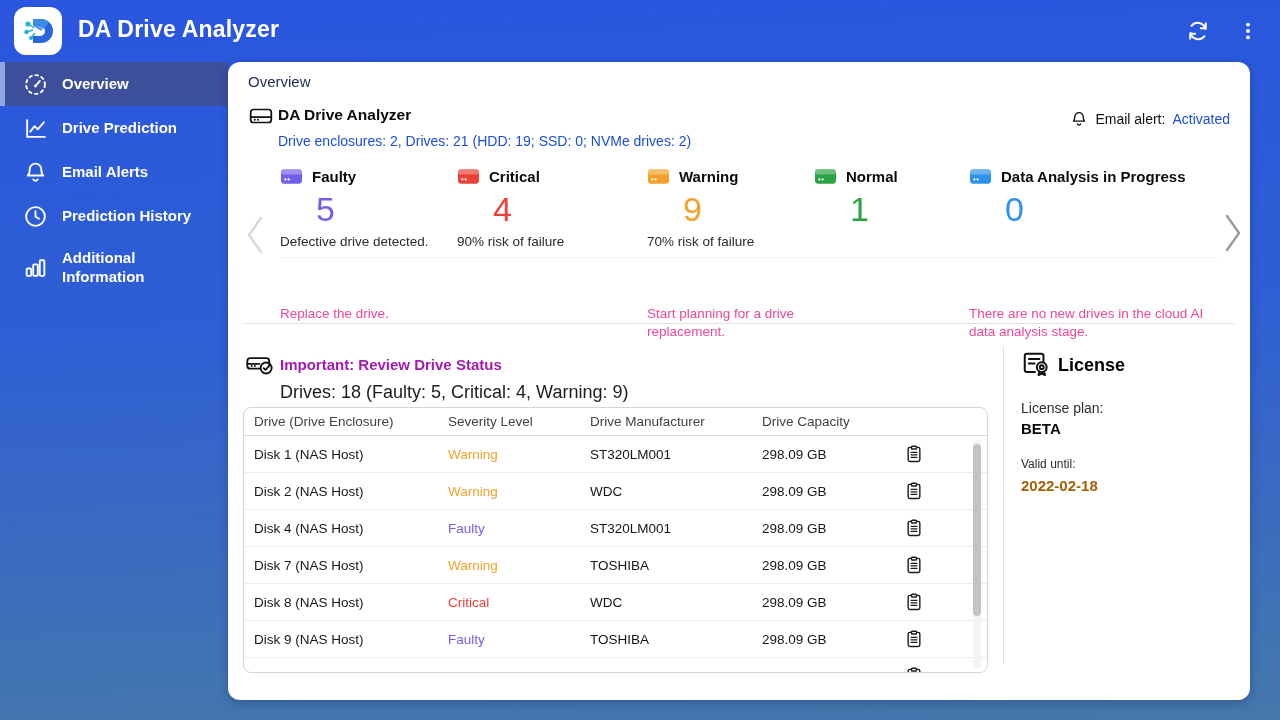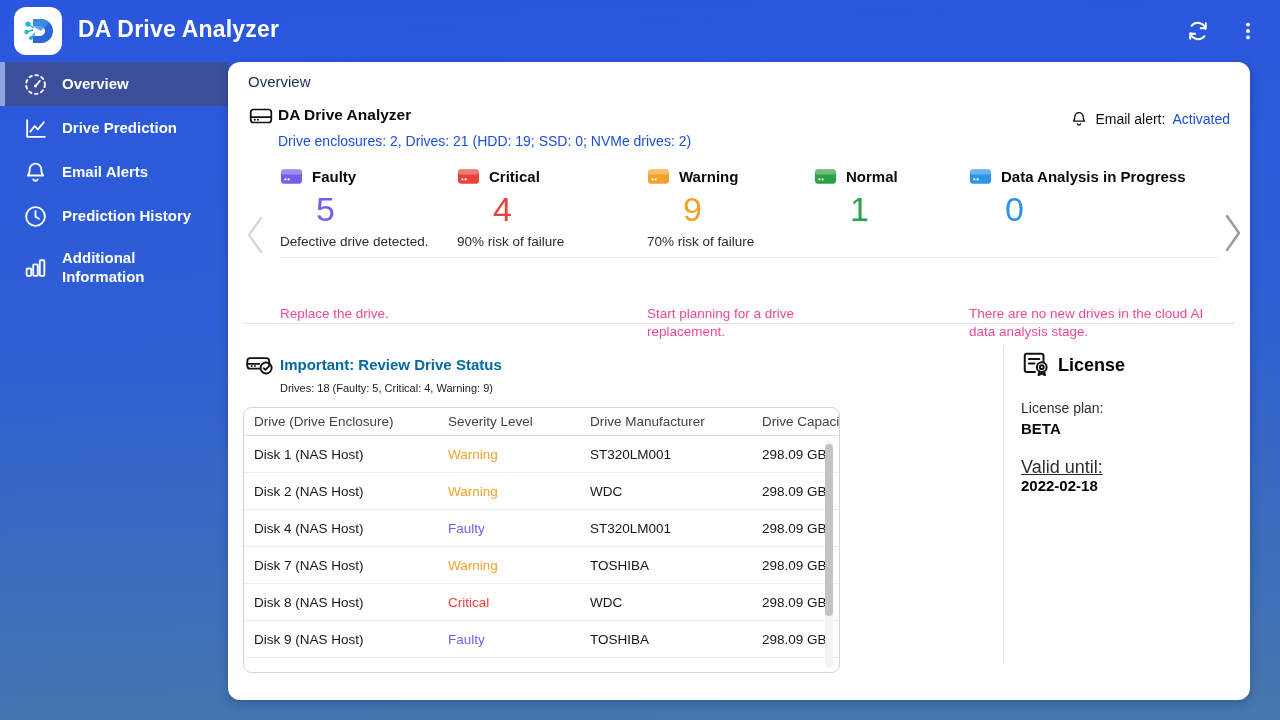--- a/index.html
+++ b/index.html
@@ -42,40 +42,40 @@
   .card { position:relative; padding-right:14px; }
   .card-head { position:absolute; top:2px; left:0; display:flex; align-items:center; gap:9px; }
   .card-head .lbl { font-size:15px; font-weight:bold; color:#0b0b0b; white-space:nowrap; }
   .card-num { position:absolute; top:22px; left:36px; font-size:34px; line-height:42px; }
   .card-d1 { position:absolute; top:68px; left:0; right:12px; font-size:13.5px; color:#2b2b2b; }
   .card-d2 { position:absolute; top:100px; left:0; right:12px; font-size:13.5px; color:#ec4899; line-height:1.35;margin-top:39px; }
   .cards-divider { position:absolute; left:52px; top:195px; width:938px; height:1px; background:#f0f0f0; }
   .section-divider { position:absolute; left:15px; top:261px; width:992px; height:1px; background:#e3e3e3; }
   
   .rev-icon { position:absolute; left:17px; top:289px; color:#111; }
-  .rev-title { position:absolute; left:52px; top:294px; font-size:15px; font-weight:bold; color:#0369a1; }
-  .rev-sub { position:absolute; left:52px; top:320px; font-size:11px; color:#1c1c1c; }
-  .dtable { position:absolute; left:15px; top:345px; width:597px; height:266px; border:1px solid #d5d5d5; border-radius:8px;
+  .rev-title { position:absolute; left:52px; top:294px; font-size:15px; font-weight:bold; color:#a21caf; }
+  .rev-sub { position:absolute; left:52px; top:320px; font-size:18px; color:#1c1c1c; }
+  .dtable { position:absolute; left:15px; top:345px; width:745px; height:266px; border:1px solid #d5d5d5; border-radius:8px;
             overflow:hidden; background:#fff; }
   .trow { display:grid; grid-template-columns:194px 142px 172px 122px 1fr; align-items:center; padding-left:10px; }
   .thead { height:28px; border-bottom:1px solid #ddd; color:#424242; font-size:13.5px; }
   .tbody-row { height:37px; border-bottom:1px solid #ededed; font-size:13.5px; color:#161616; }
   .tbody-row:last-child { border-bottom:none; }
   .copy-cell { display:flex; }
   .copy-btn { margin-left:20px; width:22px; height:22px; color:#1c1c1c; cursor:pointer; display:flex; align-items:center; }
   .vscroll-track { position:absolute; right:6px; top:32px; width:8px; height:228px; background:#f4f4f4; border-radius:4px; }
   .vscroll-thumb { position:absolute; right:6px; top:36px; width:8px; height:172px; background:#c3c3c3; border-radius:4px; cursor:pointer; }
   
   .vdivider { position:absolute; left:775px; top:284px; width:1px; height:318px; background:#e3e3e3; }
   .lic-icon { position:absolute; left:793px; top:287px; color:#111; }
   .lic-title { position:absolute; left:830px; top:293px; font-size:18px; font-weight:bold; color:#000000; }
   .lic-plan-label { position:absolute; left:793px; top:338px; font-size:14px; color:#2d2d2d; }
   .lic-plan { position:absolute; left:793px; top:358px; font-size:15px; font-weight:bold; color:#0a0a0a; }
-  .lic-valid-label { position:absolute; left:793px; top:395px; font-size:18px; color:#2d2d2d;text-decoration:underline; }
-  .lic-valid { position:absolute; left:793px; top:415px; font-size:15px; font-weight:bold; color:#000000; }
+  .lic-valid-label { position:absolute; left:793px; top:395px; font-size:12px; color:#2d2d2d; }
+  .lic-valid { position:absolute; left:793px; top:415px; font-size:15px; font-weight:bold; color:#a16207; }
   svg { display:block; }
 </style>
 </head>
 <body>
 
 <div class="app-header">
   <div class="logo-box">
     <svg width="34" height="34" viewBox="0 0 34 34">
       <path d="M12 5 h8 a12 12 0 0 1 0 24 h-8 v-7 h7 a5 5 0 0 0 0-10 h-7 z" fill="#2a66d9"></path>
       <path d="M12 5 h8 a12 12 0 0 1 8.4 3.4 L20 17 12 12z" fill="#3f8fe8" opacity="0.85"></path>

